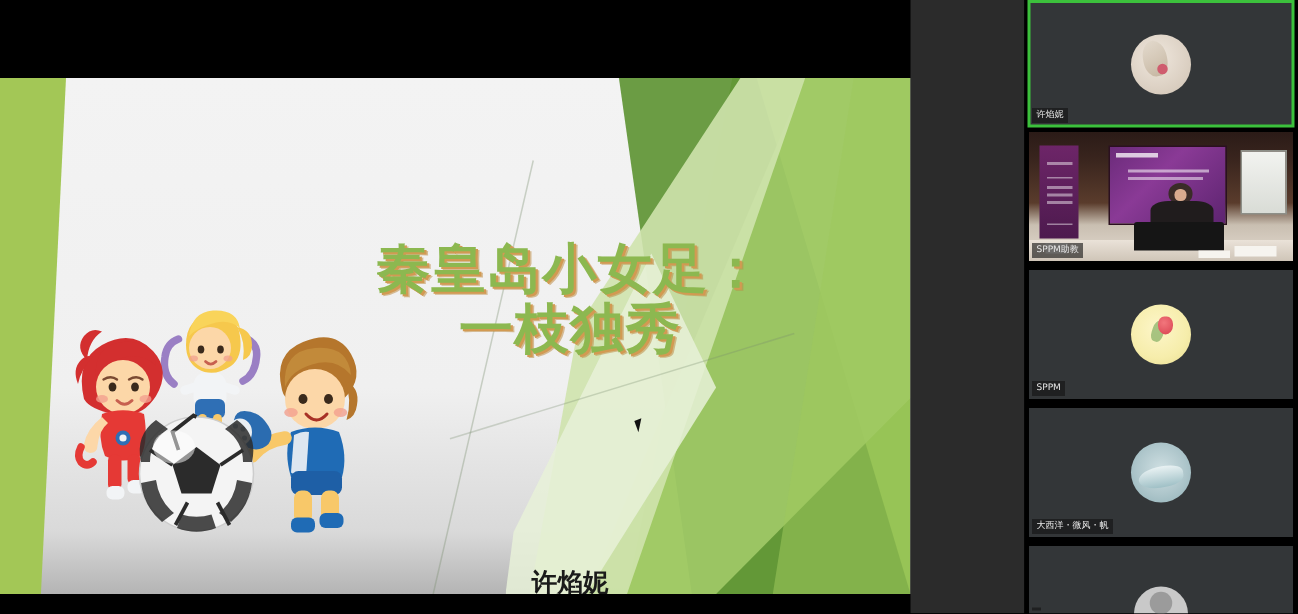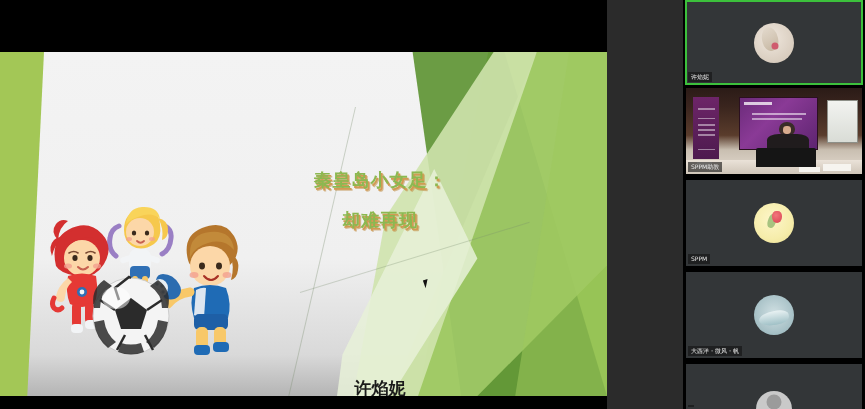--- a/index.html
+++ b/index.html
@@ -76,21 +76,21 @@
   .hair2 { position:absolute; left:300px; top:240px; width:240px; height:1px;
            background: rgba(120,140,110,.3); transform: rotate(-17deg); transform-origin: left center; }
 
   
   .slide-title {
     position: absolute; left: 250px; top: 108px;
     width: 260px;
     text-align: center;
     font-family: "DejaVu Sans", sans-serif;
     font-weight: bold;
-    font-size: 18px;
+    font-size: 36px;
     line-height: 40px;
     letter-spacing: 1px;
     color: #8cb850;
     text-shadow: 1.5px 1.5px 0 #d29a52, 2.5px 2.5px 0 rgba(190,140,70,.55);
     white-space: nowrap;
   }
   .slide-title .l1 { display: block; }
   .slide-title .l2 { display: block; }
   .slide-title .l3 { display: block; }
 
@@ -322,21 +322,21 @@
             <path d="M70 152 q-12 -10 -14 -26 l10 -2 q2 14 12 22 z" fill="#2b2b2b" opacity=".85"></path>
             <path d="M116 152 q12 -10 14 -26 l-10 -2 q-2 14 -12 22 z" fill="#2b2b2b" opacity=".85"></path>
             <path d="M80 156 q13 5 26 0 l-3 -9 q-10 3 -20 0 z" fill="#2b2b2b" opacity=".85"></path>
             <ellipse cx="78" cy="102" rx="14" ry="11" fill="#ffffff" opacity=".5"></ellipse>
           </g>
         </svg>
       </div>
 
       <div class="slide-title">
         <span class="l1">秦皇岛小女足：</span>
-        <span class="l3">却难再现</span>
+        <span class="l3">一枝独秀</span>
       </div>
 
       <div class="slide-author">许焰妮</div>
 
       <div class="cursor"></div>
     </div>
 
     <div class="stage-side-top"></div>
     <div class="stage-side"></div>
   </div>

